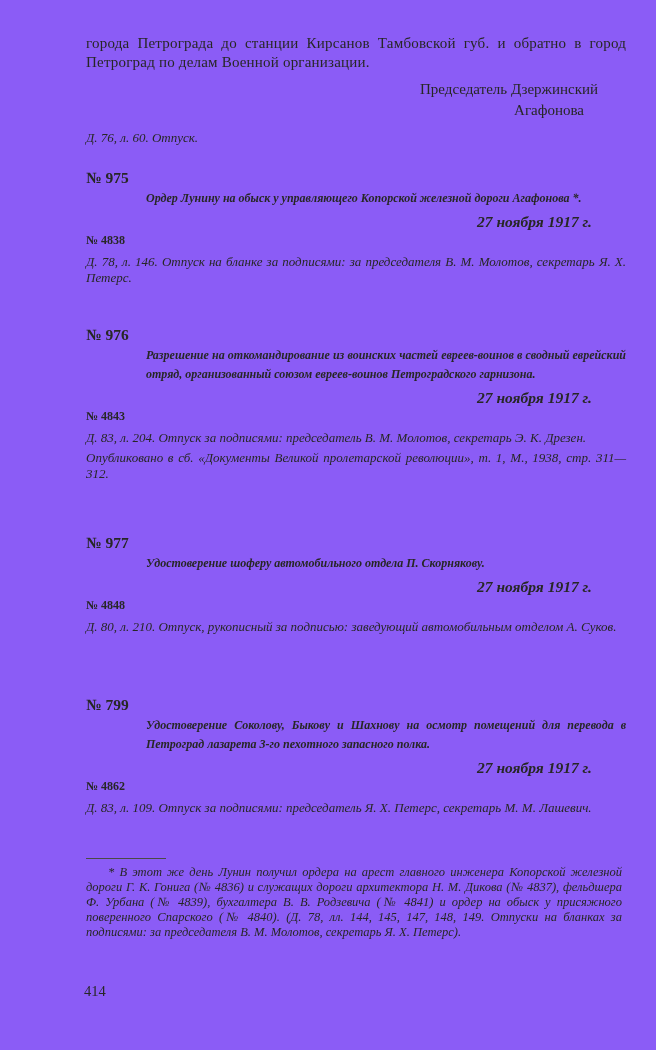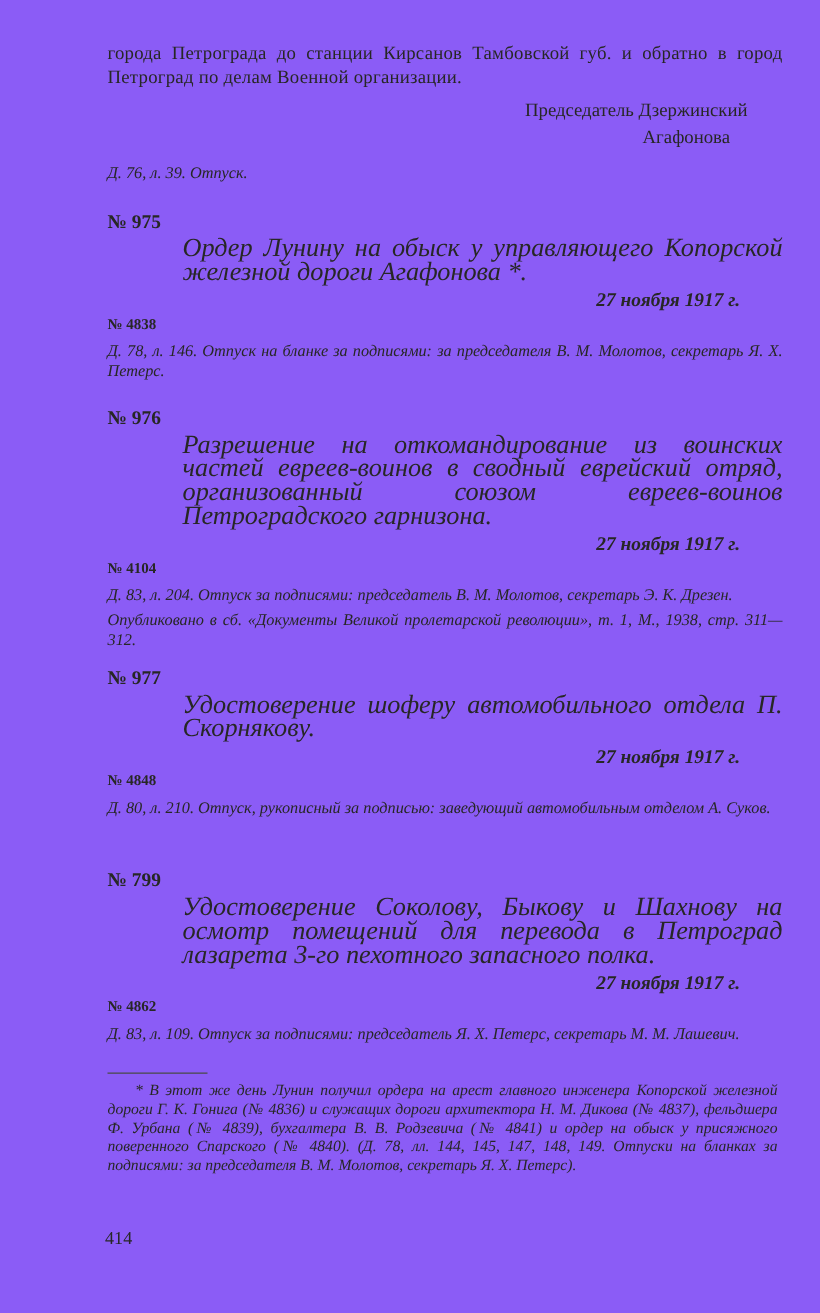--- a/index.html
+++ b/index.html
@@ -38,23 +38,23 @@
   .intro .archival { margin-top: 10px; }
 
   .entry-number {
     font-size: 15.5px;
     font-weight: bold;
     line-height: 19px;
   }
   .entry-title {
     margin-left: 60px;
     width: 480px;
-    font-size: 21px;
+    font-size: 12px;
     font-style: italic;
-    font-weight: normal;
+    font-weight: bold;
     line-height: 19px;
     text-align: justify;
     margin-top: 2px;
   }
   .entry-date {
     font-size: 15.5px;
     font-style: italic;
     font-weight: bold;
     text-align: right;
     padding-right: 34px;
@@ -99,36 +99,36 @@
 </style>
 </head>
 <body>
 
 <div class="sheet">
 
   <section class="block intro">
     <p class="body-text">города Петрограда до станции Кирсанов Тамбовской губ. и обратно в город Петроград по делам Военной организации.</p>
     <p class="sig sig-chair">Председатель Дзержинский</p>
     <p class="sig sig-sec">Агафонова</p>
-    <p class="archival">Д. 76, л. 39. Отпуск.</p>
+    <p class="archival">Д. 76, л. 60. Отпуск.</p>
   </section>
 
   <section class="block entry-975">
     <p class="entry-number">№ 975</p>
     <p class="entry-title">Ордер Лунину на обыск у управляющего Копорской железной дороги Агафонова *.</p>
     <p class="entry-date">27 ноября 1917 г.</p>
     <p class="archive-number">№ 4838</p>
     <p class="archival">Д. 78, л. 146. Отпуск на бланке за подписями: за председателя В. М. Молотов, секретарь Я. Х. Петерс.</p>
   </section>
 
   <section class="block entry-976">
     <p class="entry-number">№ 976</p>
     <p class="entry-title">Разрешение на откомандирование из воинских частей евреев-воинов в сводный еврейский отряд, организованный союзом евреев-воинов Петроградского гарнизона.</p>
     <p class="entry-date">27 ноября 1917 г.</p>
-    <p class="archive-number">№ 4104</p>
+    <p class="archive-number">№ 4843</p>
     <p class="archival">Д. 83, л. 204. Отпуск за подписями: председатель В. М. Молотов, секретарь Э. К. Дрезен.</p>
     <p class="archival">Опубликовано в сб. «Документы Великой пролетарской революции», т. 1, М., 1938, стр. 311—312.</p>
   </section>
 
   <section class="block entry-977">
     <p class="entry-number">№ 977</p>
     <p class="entry-title">Удостоверение шоферу автомобильного отдела П. Скорнякову.</p>
     <p class="entry-date">27 ноября 1917 г.</p>
     <p class="archive-number">№ 4848</p>
     <p class="archival">Д. 80, л. 210. Отпуск, рукописный за подписью: заведующий автомобильным отделом А. Суков.</p>

